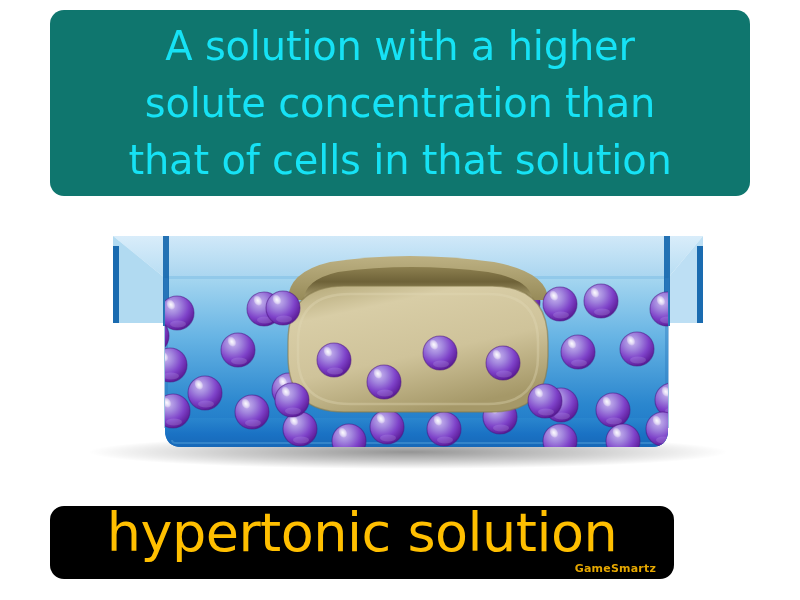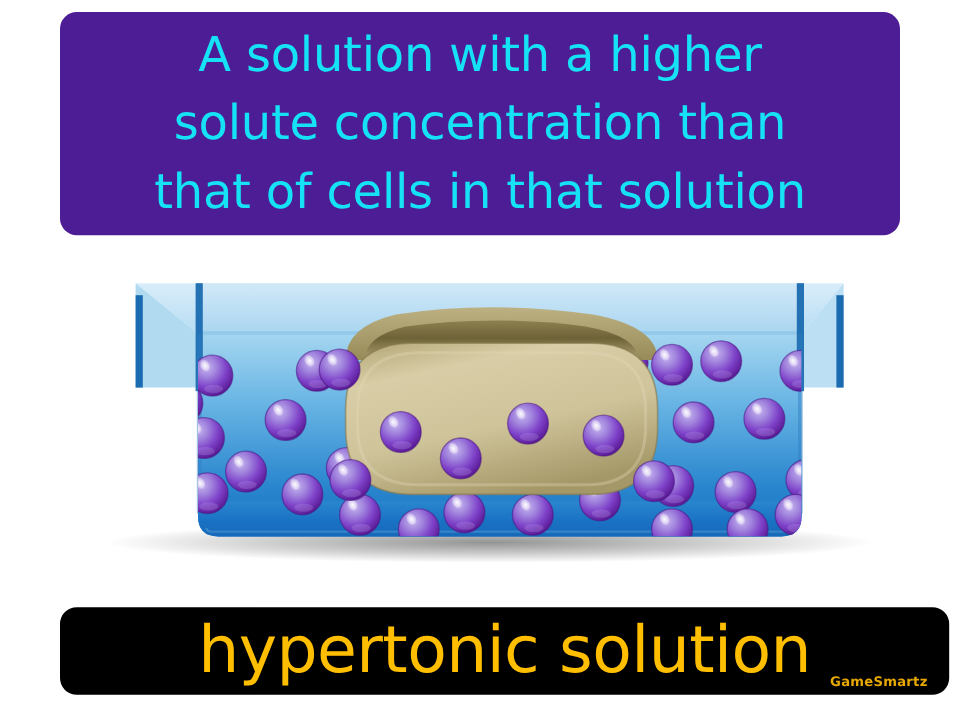--- a/index.html
+++ b/index.html
@@ -16,21 +16,21 @@
     font-family: "DejaVu Sans", sans-serif;
   }
 
   
   #definition-panel {
     position: absolute;
     left: 50px;
     top: 10px;
     width: 700px;
     height: 186px;
-    background: #4c1d95;
+    background: #0f766e;
     border-radius: 14px;
     display: flex;
     align-items: center;
     justify-content: center;
     box-sizing: border-box;
     padding: 0 12px;
   }
   #definition-text {
     color: #16e2f5;
     font-family: "DejaVu Sans", sans-serif;
@@ -40,26 +40,26 @@
     text-align: center;
     letter-spacing: -0.2px;
     white-space: pre-line;
   }
 
   
   #term-panel {
     position: absolute;
     left: 50px;
     top: 506px;
-    width: 741px;
+    width: 624px;
     height: 73px;
     background: #000000;
     border-radius: 14px;
     display: flex;
-    align-items: center;
+    align-items: flex-start;
     justify-content: center;
     box-sizing: border-box;
   }
   #term-text {
     color: #ffbf00;
     font-family: "DejaVu Sans", sans-serif;
     font-size: 54px;
     line-height: 58px;
     font-weight: 400;
     text-align: center;

